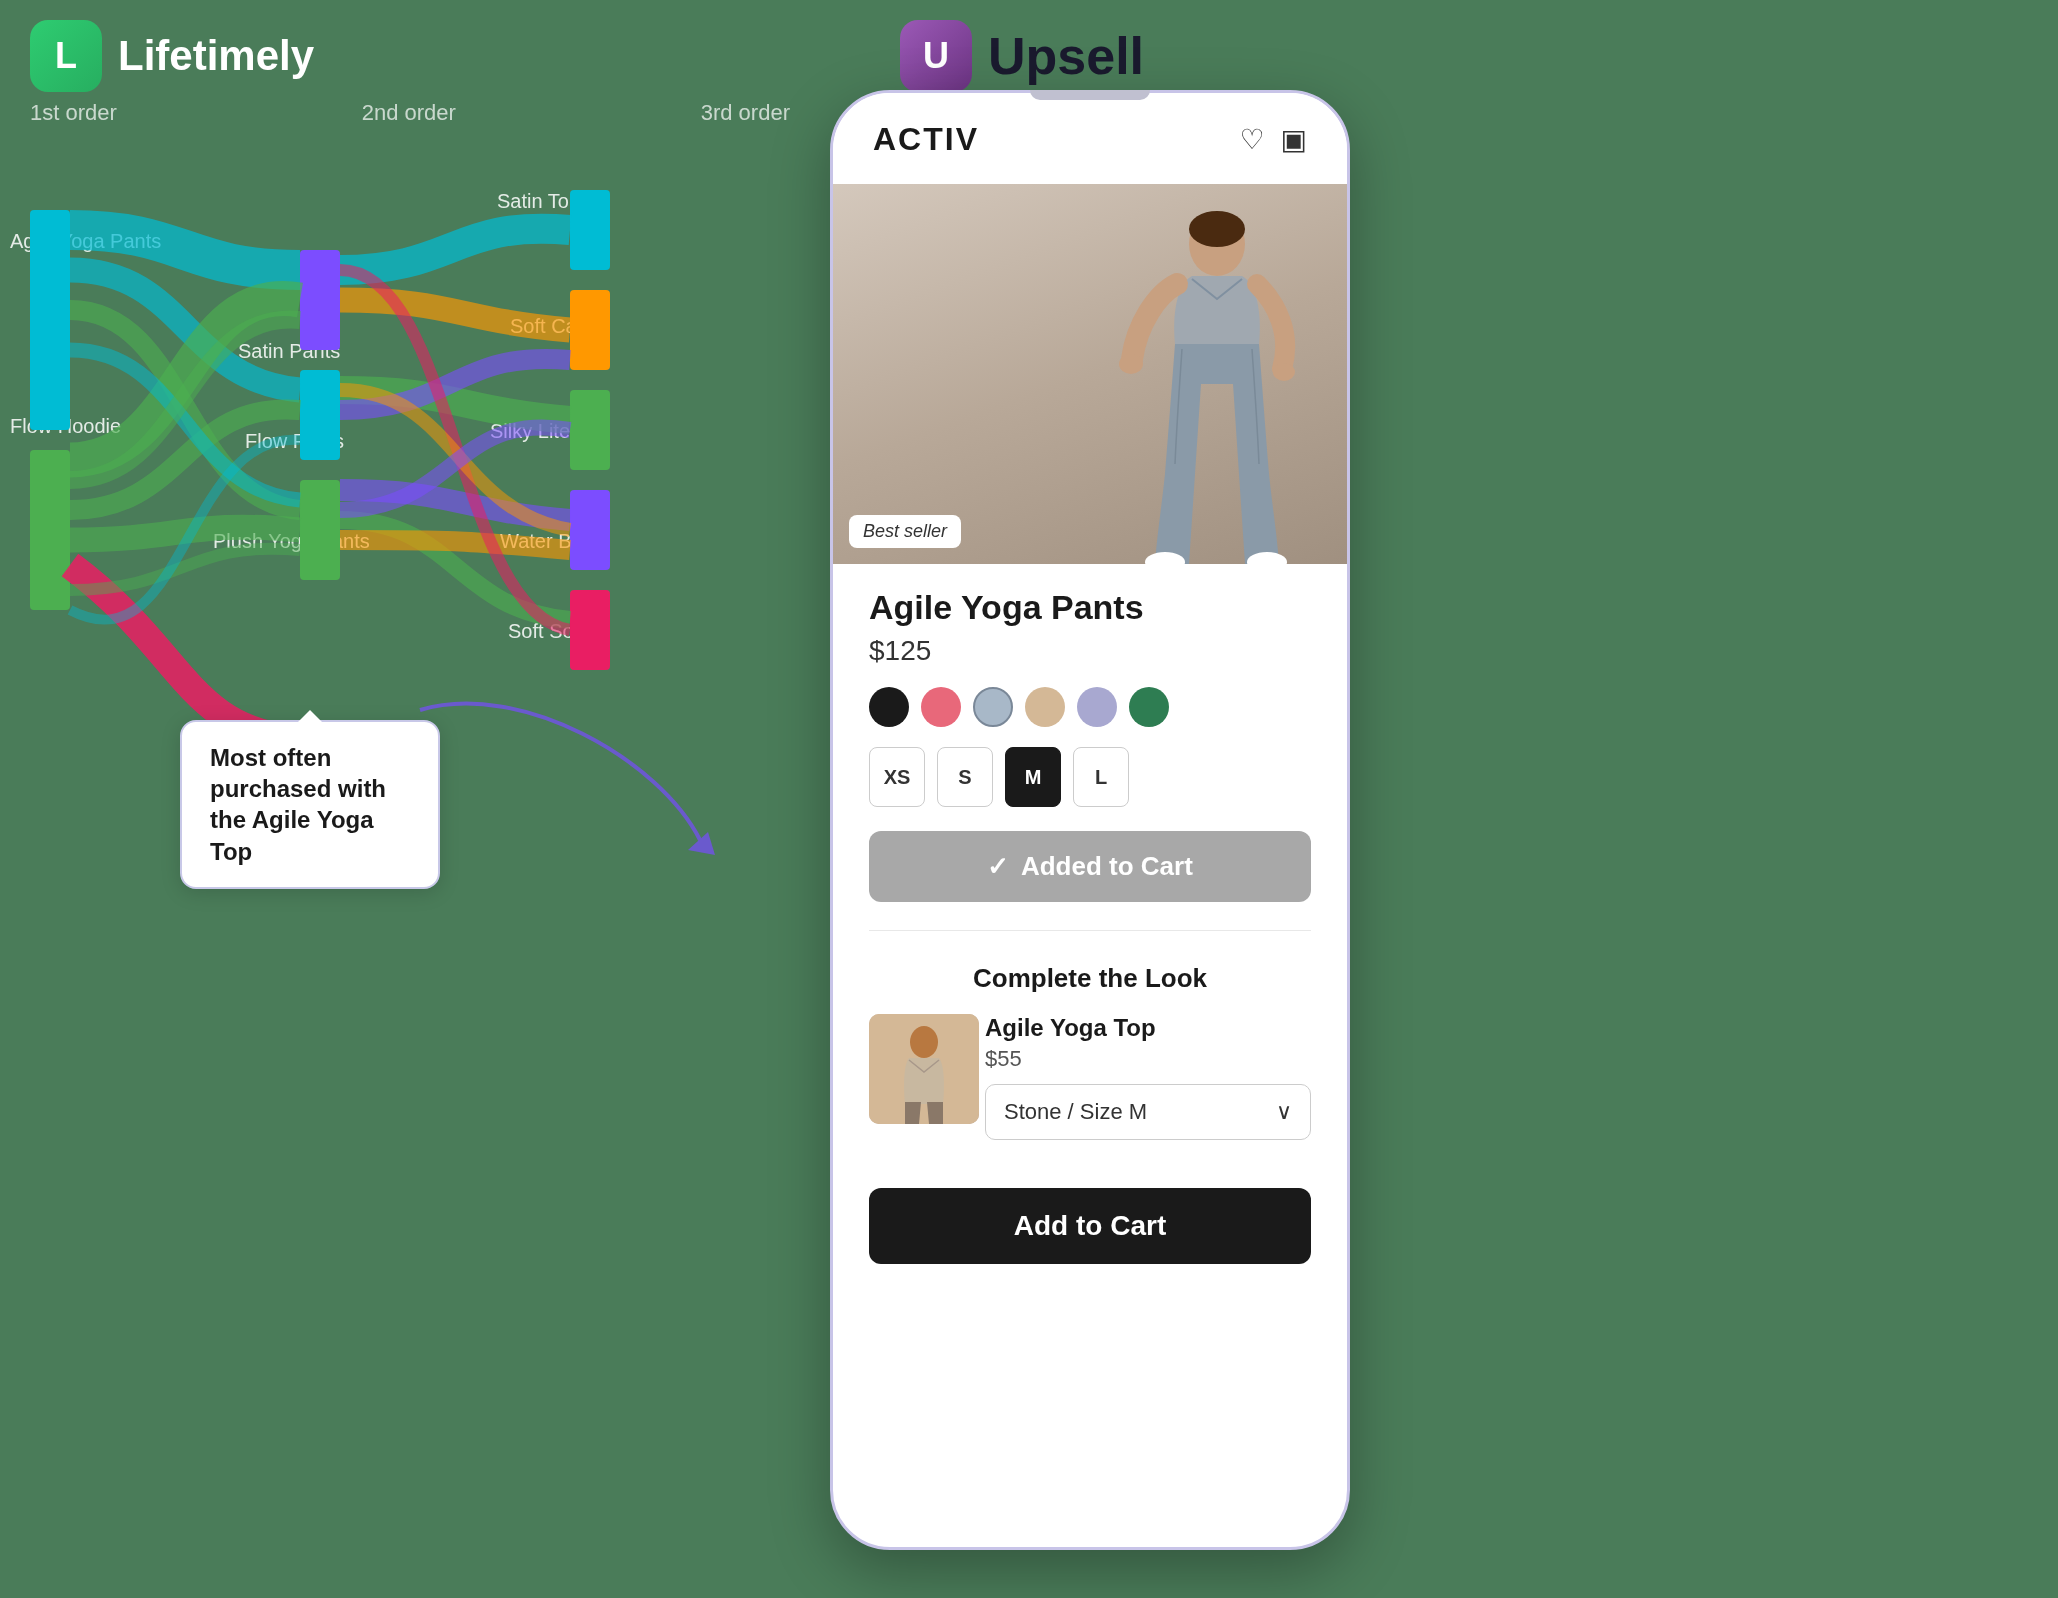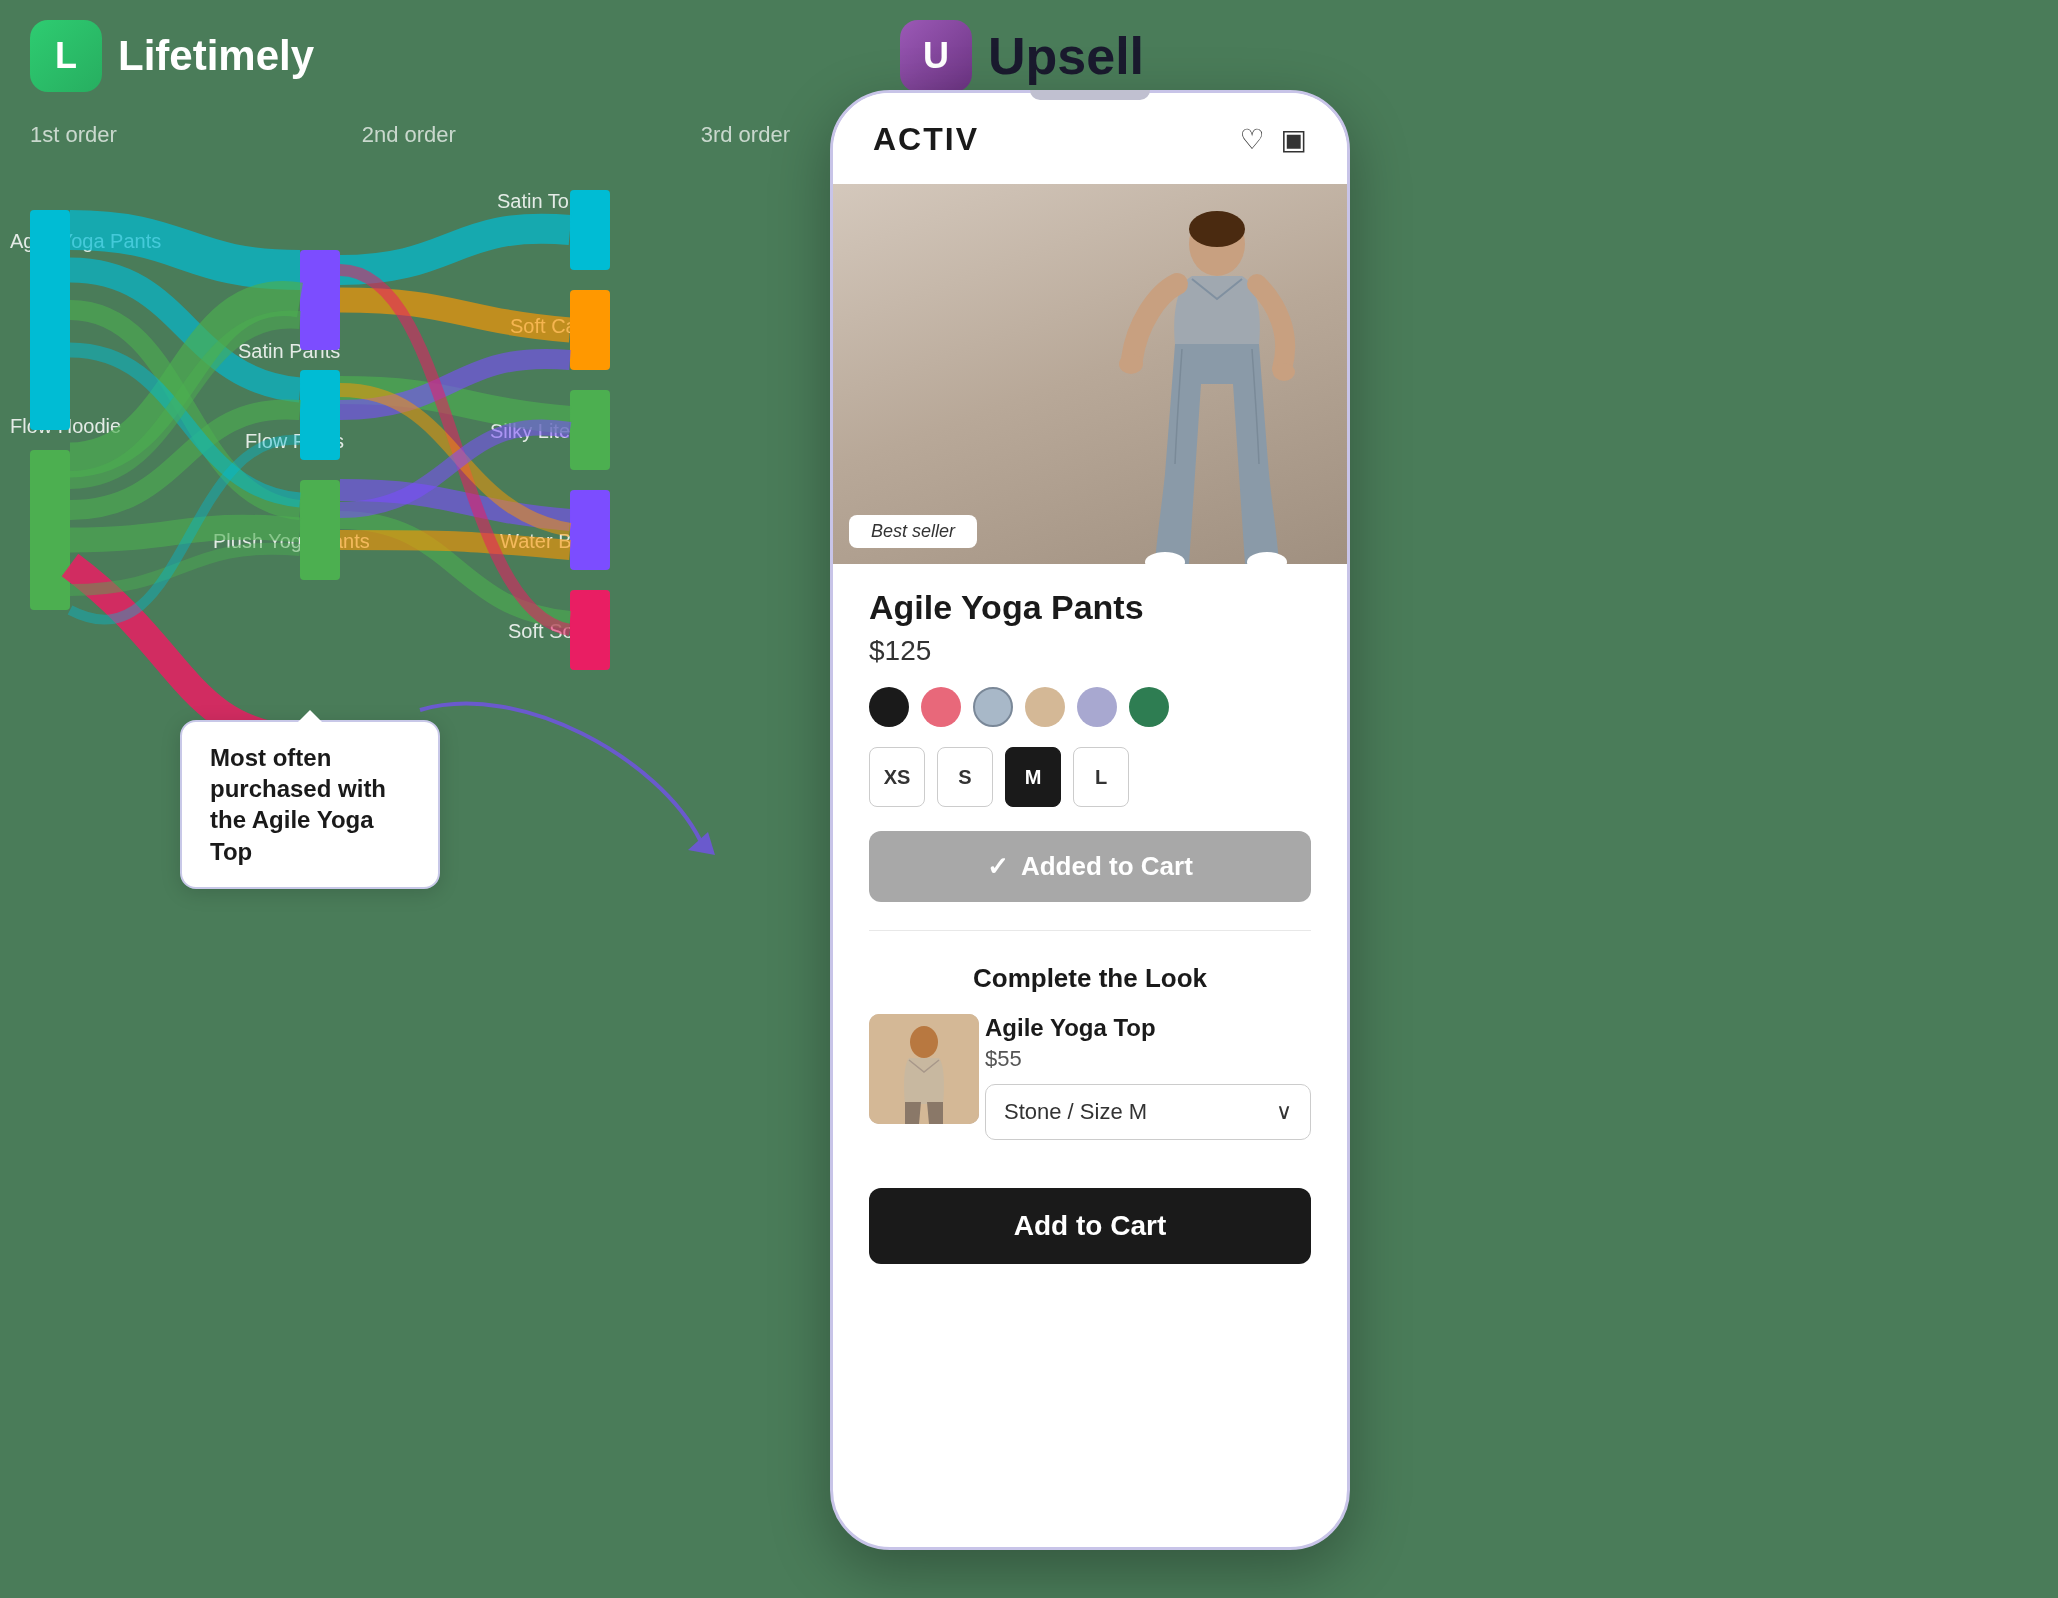--- a/index.html
+++ b/index.html
@@ -61,21 +61,21 @@
       font-weight: bold;
     }
     .upsell-text {
       font-size: 52px;
       font-weight: 700;
       color: #1a1a2e;
     }
 
     .order-labels {
       position: absolute;
-      top: 122px;
+      top: 100px;
       left: 30px;
       width: 760px;
       display: flex;
       justify-content: space-between;
       text-align: center;
     }
     .order-label {
       font-size: 22px;
       color: rgba(255,255,255,0.7);
     }
@@ -203,21 +203,21 @@
       width: 280px;
       height: 360px;
     }
 
     .best-seller-badge {
       position: absolute;
       bottom: 16px;
       left: 16px;
       background: white;
       border-radius: 8px;
-      padding: 6px 22px;
+      padding: 6px 14px;
       font-size: 18px;
       font-style: italic;
       color: #333;
       font-weight: 500;
     }
 
     
     .product-info {
       padding: 24px 36px;
       flex: 1;

